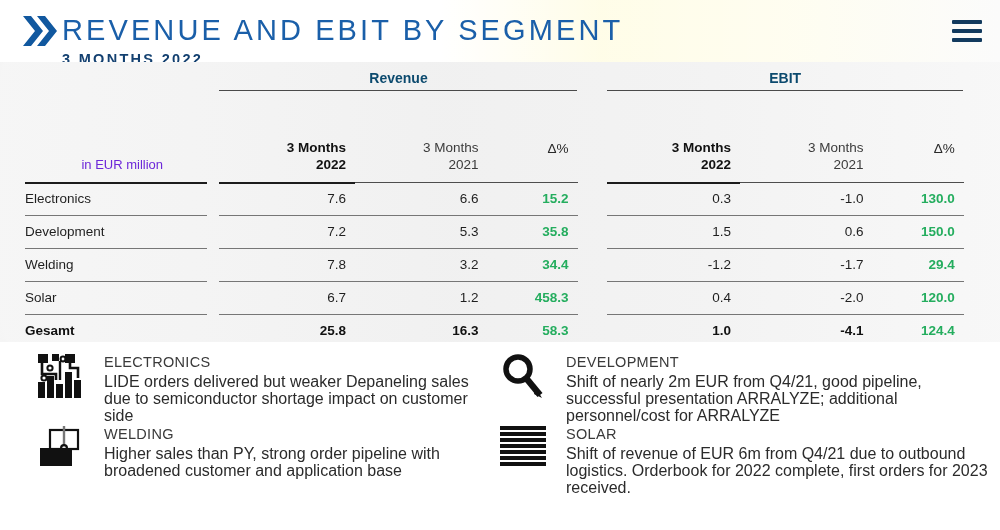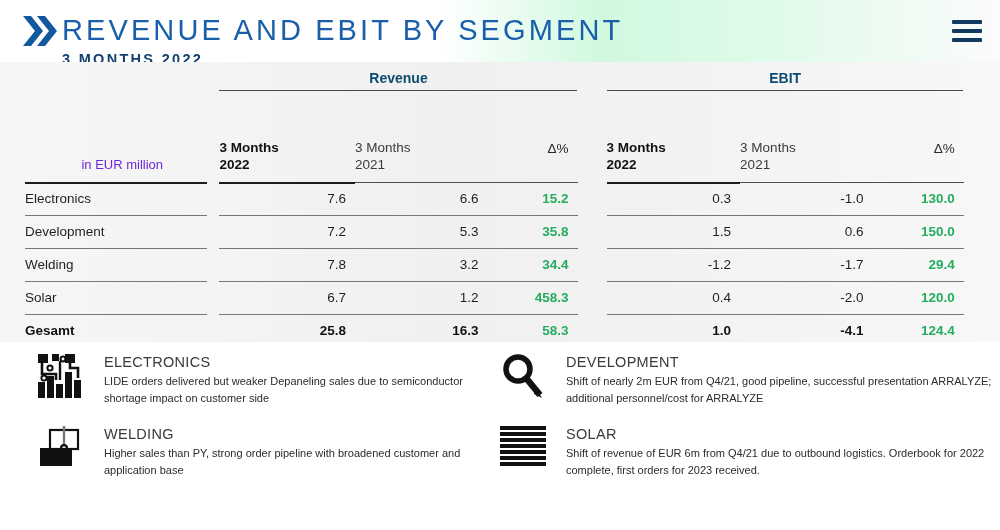--- a/index.html
+++ b/index.html
@@ -14,21 +14,21 @@
     font-family: "Liberation Sans", sans-serif;
     background: #ffffff;
     color: #231f20;
     position: relative;
   }
 
   
   .header {
     position: relative;
     height: 62px;
-    background: #86efac;
+    background: #fef9c3;
     overflow: hidden;
   }
   .header-bg {
     position: absolute;
     inset: 0;
     background-image:
       linear-gradient(105deg, rgba(0,0,0,0.035) 0 2px, transparent 2px 26px),
       linear-gradient(12deg, rgba(0,0,0,0.03) 0 3px, transparent 3px 44px),
       linear-gradient(80deg, rgba(0,0,0,0.028) 0 5px, transparent 5px 61px),
       linear-gradient(168deg, rgba(0,0,0,0.022) 0 2px, transparent 2px 33px);
@@ -165,21 +165,21 @@
     padding: 0 0 5px 0;
   }
   .hdr-unit {
     text-align: center;
     font-size: 13px;
     color: #6d28d9;
     padding-left: 25px !important;
     padding-bottom: 6px !important;
   }
   .hdr-num {
-    text-align: left;
+    text-align: right;
     line-height: 17px;
     padding-right: 9px !important;
   }
   .hdr-num .l1, .hdr-num .l2 { display: block; white-space: nowrap; }
   .hdr-bold { font-weight: bold; color: #111; font-size: 13.5px; }
   .hdr-light { font-weight: normal; color: #3b3b3b; font-size: 13.5px; }
   .hdr-delta {
     text-align: right;
     font-size: 13.5px;
     color: #2a2a2a;
@@ -255,21 +255,21 @@
   }
   .note-body { flex: 1 1 auto; padding-top: 2px; }
   .note-title {
     font-size: 14.5px;
     color: #3a3a3a;
     letter-spacing: 0.3px;
     line-height: 20px;
     margin-bottom: 1px;
   }
   .note-text {
-    font-size: 11px;
+    font-size: 16px;
     color: #2b2b2b;
     line-height: 17px;
   }
 
   
   .ic-elec { width: 46px; height: 44px; }
   
   .ic-weld { width: 52px; height: 42px; }
   
   .ic-mag { width: 44px; height: 44px; }

